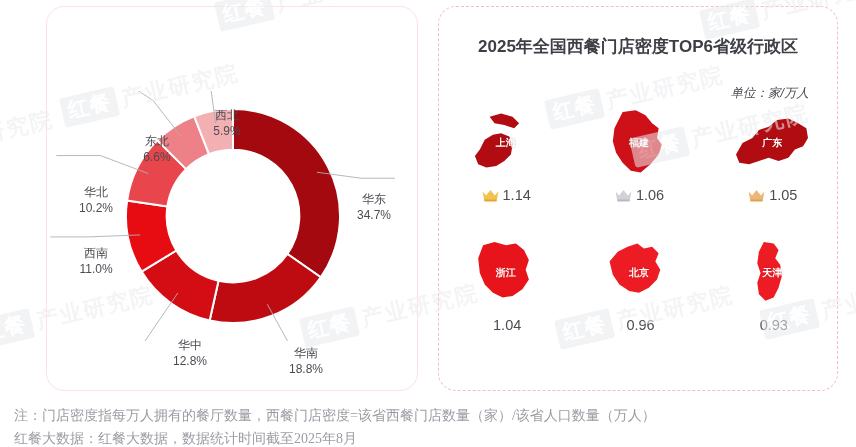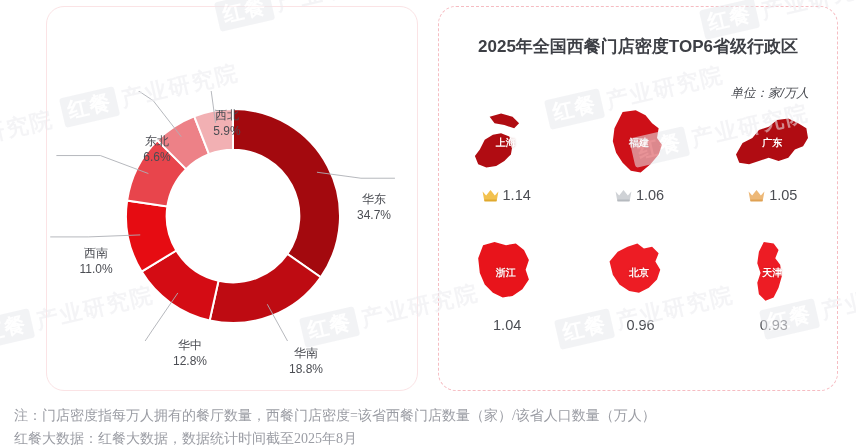--- a/index.html
+++ b/index.html
@@ -230,20 +230,24 @@
     </div>
 
     <div class="lbl c" id="lbl-xibei" style="left:148px; top:100px; width:64px;">
       <span class="n">西北</span>
       <span class="v">5.9%</span>
     </div>
     <div class="lbl c" id="lbl-dongbei" style="left:78px; top:126px; width:64px;">
       <span class="n">东北</span>
       <span class="v">6.6%</span>
     </div>
+    <div class="lbl c" id="lbl-huabei" style="left:16px; top:177px; width:66px;">
+      <span class="n">华北</span>
+      <span class="v">10.2%</span>
+    </div>
     <div class="lbl c" id="lbl-xinan" style="left:16px; top:238px; width:66px;">
       <span class="n">西南</span>
       <span class="v">11.0%</span>
     </div>
     <div class="lbl c" id="lbl-huazhong" style="left:110px; top:330px; width:66px;">
       <span class="n">华中</span>
       <span class="v">12.8%</span>
     </div>
     <div class="lbl c" id="lbl-huanan" style="left:226px; top:338px; width:66px;">
       <span class="n">华南</span>

